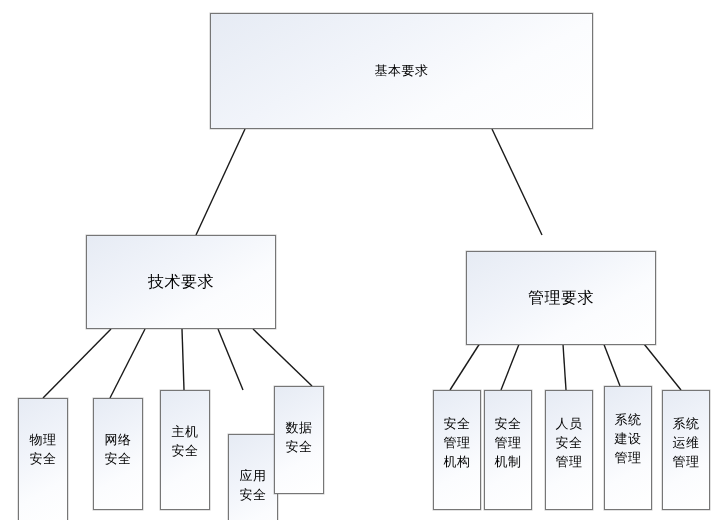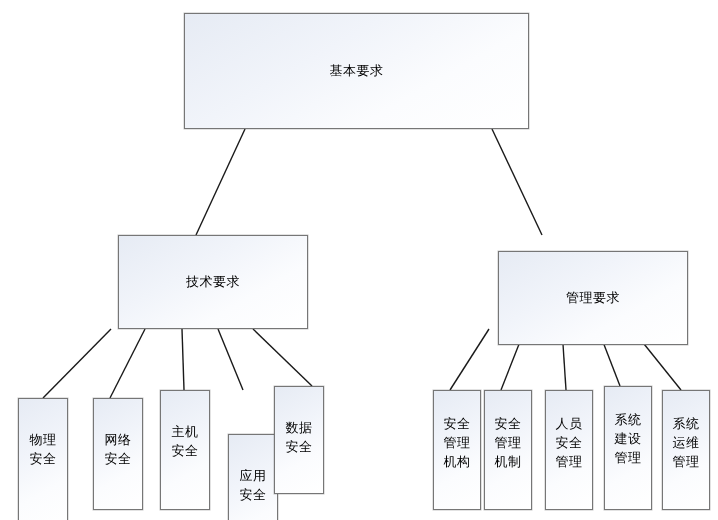--- a/index.html
+++ b/index.html
@@ -53,22 +53,21 @@
     letter-spacing: 0.5px;
     white-space: pre-line;
   }
 
   
   .node.level-root {
     font-size: 13px;
   }
   
   .node.level-branch {
-    font-size: 13px;
-    margin-left: 32px;
+    font-size: 16px;
   }
   
   .node.level-leaf {
     font-size: 13px;
     align-items: flex-start;
     padding-top: 32px;
   }
   .node.level-leaf.lines-3 {
     padding-top: 24px;
   }
@@ -84,21 +83,21 @@
       <line x1="145" y1="329" x2="110" y2="398" stroke="#1a1a1a" stroke-width="1.4"></line>
       <line x1="182" y1="329" x2="184" y2="390" stroke="#1a1a1a" stroke-width="1.4"></line>
       <line x1="218" y1="329" x2="243" y2="390" stroke="#1a1a1a" stroke-width="1.4"></line>
       <line x1="253" y1="329" x2="312" y2="386" stroke="#1a1a1a" stroke-width="1.4"></line>
       <line x1="489" y1="329" x2="450" y2="390" stroke="#1a1a1a" stroke-width="1.4"></line>
       <line x1="525" y1="329" x2="501" y2="390" stroke="#1a1a1a" stroke-width="1.4"></line>
       <line x1="562" y1="329" x2="566" y2="390" stroke="#1a1a1a" stroke-width="1.4"></line>
       <line x1="598" y1="329" x2="620" y2="386" stroke="#1a1a1a" stroke-width="1.4"></line>
       <line x1="632" y1="329" x2="681" y2="390" stroke="#1a1a1a" stroke-width="1.4"></line>
     </svg>
-<div class="node level-root" style="left: 184px; top: 13px; width: 345px; height: 116px;">
+<div class="node level-root" style="left: 210px; top: 13px; width: 383px; height: 116px;">
       <span class="node-label">基本要求</span>
     </div>
     <div class="node level-branch" style="left: 86px; top: 235px; width: 190px; height: 94px;">
       <span class="node-label">技术要求</span>
     </div>
     <div class="node level-branch" style="left: 466px; top: 251px; width: 190px; height: 94px;">
       <span class="node-label">管理要求</span>
     </div>
     <div class="node level-leaf" style="left: 18px; top: 398px; width: 50px; height: 132px;">
       <span class="node-label">物理

